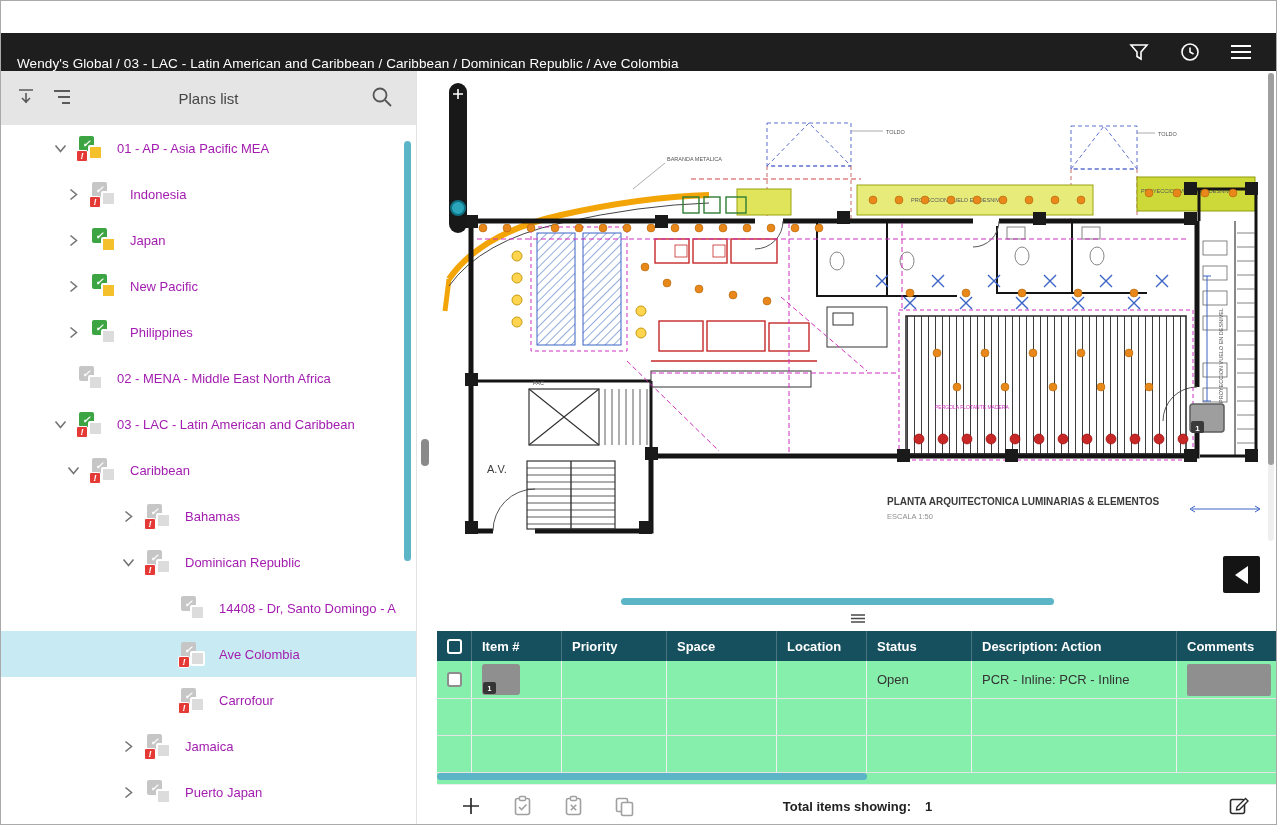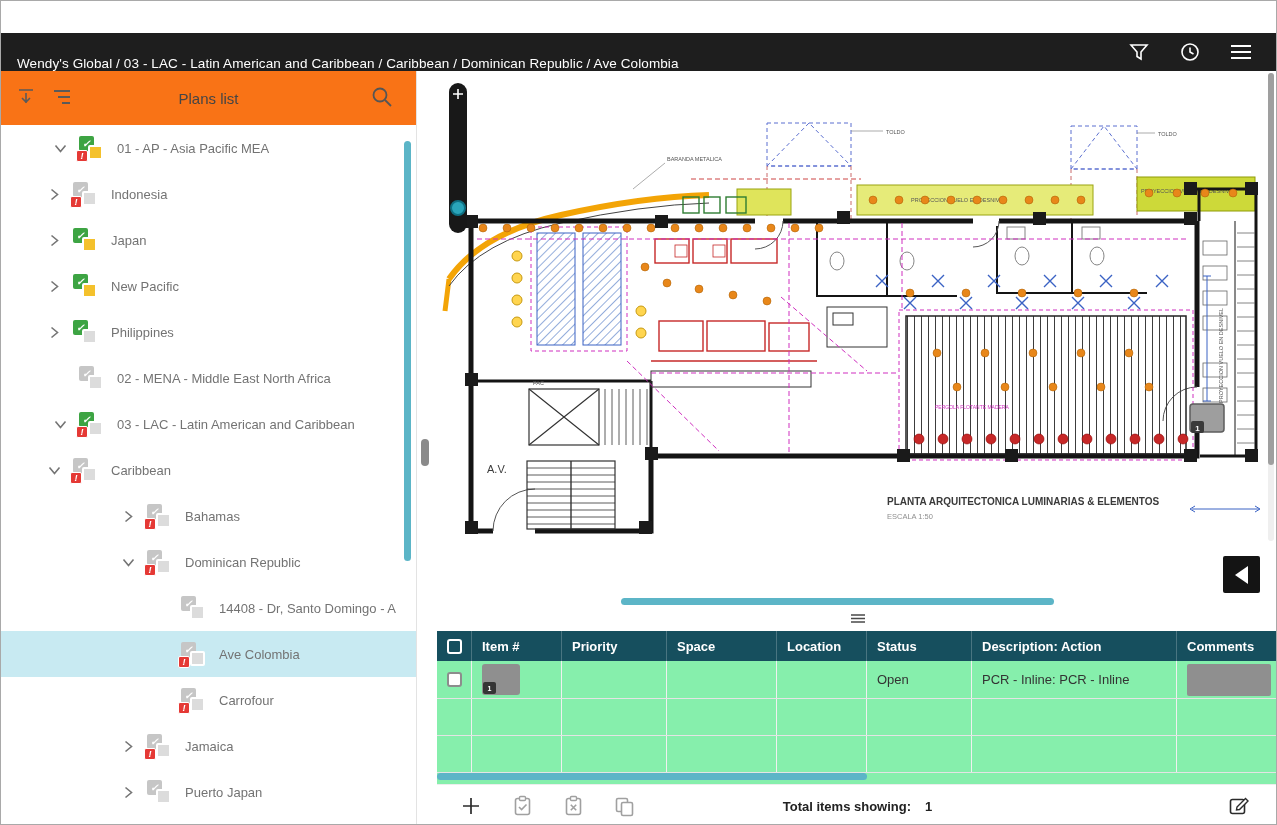--- a/index.html
+++ b/index.html
@@ -15,41 +15,41 @@
   .win-btn{width:46px;height:32px;display:flex;align-items:center;justify-content:center}
 
   
   .crumbbar{position:absolute;left:0;top:32px;width:100%;height:38px;background:#1e1e1e;display:flex;align-items:flex-end}
   .crumb-text{margin-left:16px;font-size:13.5px;color:#fff;letter-spacing:.1px}
   .crumb-icons{position:absolute;right:23px;top:0;height:38px;display:flex;align-items:center;gap:27px}
   .cicon{width:24px;height:24px;display:flex;align-items:center;justify-content:center}
 
   
   .sidebar{position:absolute;left:0;top:70px;width:416px;height:755px;background:#fff;border-right:1px solid #e3e3e3}
-  .sb-header{position:relative;height:54px;background:#f97316;display:flex;align-items:center}
+  .sb-header{position:relative;height:54px;background:#e5e5e5;display:flex;align-items:center}
   .sb-title{position:absolute;left:0;right:0;text-align:center;font-size:15px;color:#454545}
   .sb-ic1{position:absolute;left:14px;top:15px}
   .sb-ic2{position:absolute;left:50px;top:15px}
   .sb-search{position:absolute;right:22px;top:14px}
   .tree{position:relative;height:calc(100% - 54px);overflow:hidden;white-space:nowrap}
   .trow{height:46px;display:flex;align-items:center}
   .trow.sel{background:#c8eaf2}
-  .lvl0{padding-left:50px}.lvl1{padding-left:44px}.lvl2{padding-left:118px}.lvl3{padding-left:152px}
+  .lvl0{padding-left:50px}.lvl1{padding-left:63px}.lvl2{padding-left:118px}.lvl3{padding-left:152px}
   .chev{width:18px;height:18px;display:flex;align-items:center;justify-content:center;margin-right:10px;flex:none}
   .chev svg{display:block}
   .chev.down svg{transform:rotate(90deg)}
   .picon{position:relative;width:26px;height:26px;margin-right:12px;flex:none}
   .sq{position:absolute;width:15px;height:15px;border-radius:2px}
   .sq.back{left:0;top:1px}
   .sq.front{left:9px;top:10px;border:2px solid #fff}
   .sq.green{background:#3da443}.sq.yellow{background:#f4c12c}.sq.gray{background:#c6c6c6}.sq.lightgray{background:#dcdcdc}
   .sq.back::after{content:"✓";position:absolute;inset:0;display:flex;align-items:center;justify-content:center;font-size:10px;color:#fff;font-weight:700}
   .alert{position:absolute;left:-3px;top:15px;width:12px;height:12px;background:#e53935;border:1px solid #fff;border-radius:2px;color:#fff;font-size:9px;font-weight:700;display:flex;align-items:center;justify-content:center}
   .alert::after{content:"!"}
-  .tlabel{font-size:13px;color:#737373}
+  .tlabel{font-size:13px;color:#a21caf}
   .sb-scroll{position:absolute;right:5px;top:70px;width:7px;height:420px;background:#5cb5c7;border-radius:4px}
 
   
   .splitter{position:absolute;left:416px;top:70px;width:20px;height:755px;background:#fff}
   .split-grip{position:absolute;left:4px;top:368px;width:8px;height:27px;background:#8a8a8a;border-radius:4px}
 
   
   .main{position:absolute;left:436px;top:70px;width:841px;height:755px;background:#fff}
   .plan-area{position:absolute;left:0;top:0;width:841px;height:538px;background:#fff;overflow:hidden}
   .plan-svg{position:absolute;left:0;top:0;width:841px;height:530px}

